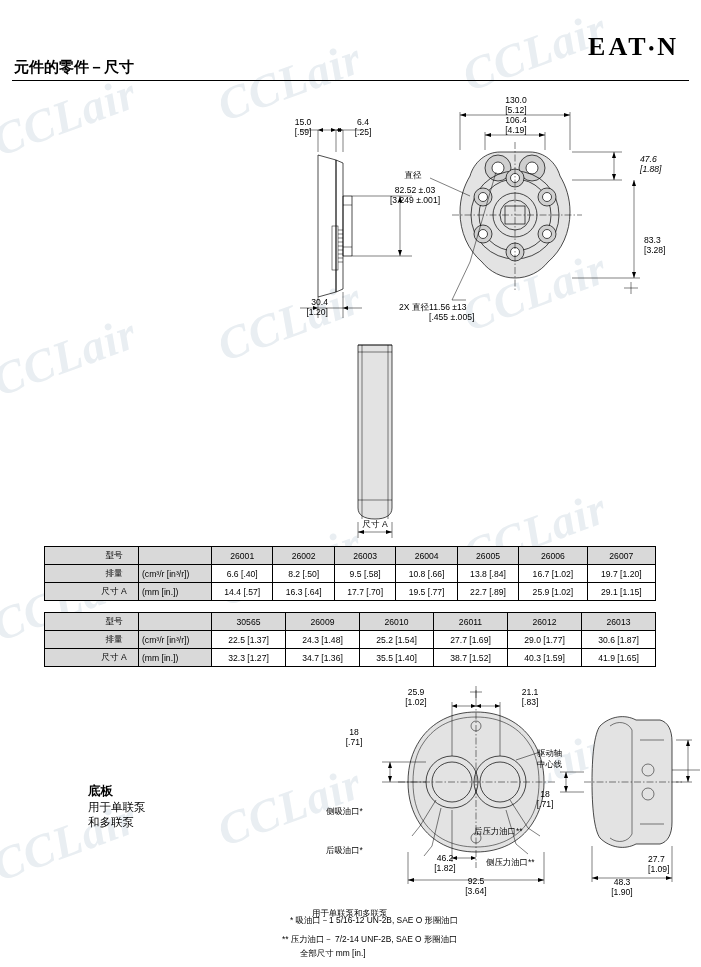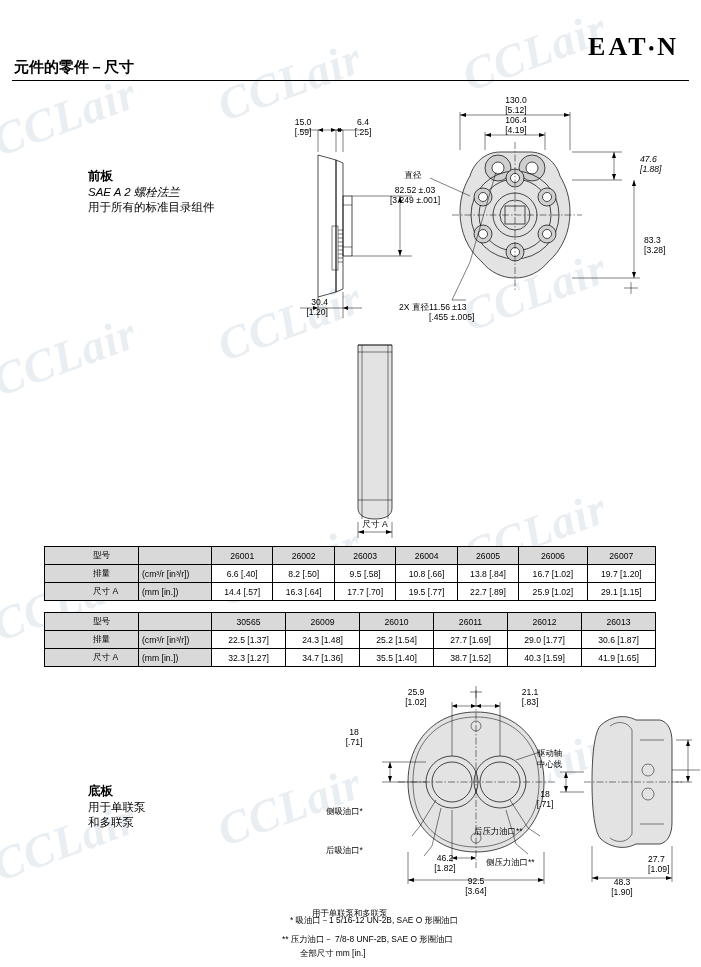--- a/index.html
+++ b/index.html
@@ -61,21 +61,21 @@
     background:#fff;
   }
   table.spec td{
     border:1px solid #000;
     padding:2px 3px;
     height:13px;
     text-align:center;
     white-space:nowrap;
   }
   table.spec tr.hdr td{background:#d9d9d9;}
-  table.spec td.lbl{text-align:left;background:#d9d9d9;width:42px;padding-left:48px;}
+  table.spec td.lbl{text-align:center;background:#d9d9d9;width:42px;padding-left:48px;}
   table.spec td.unit{text-align:left;background:#d9d9d9;width:66px;}
 
   svg{position:absolute;left:0;top:0;overflow:visible;}
   .ln{stroke:#000;stroke-width:0.7;fill:none;}
   .ln-thin{stroke:#000;stroke-width:0.5;fill:none;}
   .ln-c{stroke:#000;stroke-width:0.5;fill:none;stroke-dasharray:7,2,1.5,2;}
   .fill-l{fill:#e3e3e3;stroke:#000;stroke-width:0.7;}
   .fill-m{fill:#cfcfcf;stroke:#000;stroke-width:0.7;}
   .fill-w{fill:#ffffff;stroke:#000;stroke-width:0.7;}
 </style>
@@ -96,25 +96,20 @@
   <div class="wm" style="left:-10px;top:815px;">CCLair</div>
   <div class="wm" style="left:215px;top:780px;">CCLair</div>
   <div class="wm" style="left:460px;top:745px;">CCLair</div>
 
   <div class="logo">
     <span>EA</span><span>T</span><span class="dot">•</span><span>N</span>
   </div>
   <div class="title">元件的零件－尺寸</div>
   <div class="hrule"></div>
 
-  <div class="sec-label" style="left:88px;top:168px;">
-    <div class="hd">前板</div>
-    <div class="it">SAE A 2 螺栓法兰</div>
-    <div>用于所有的标准目录组件</div>
-  </div>
 
 
   <div class="sec-label" style="left:88px;top:783px;">
     <div class="hd">底板</div>
     <div>用于单联泵</div>
     <div>和多联泵</div>
   </div>
 
   <svg width="701" height="967">
 
@@ -441,16 +436,16 @@
   <div class="note" style="left:537px;top:748px;">
     <span>驱动轴</span><br><span>中心线</span>
   </div>
   <div class="note r" style="left:326px;top:806px;width:88px;">侧吸油口*</div>
   <div class="note r" style="left:326px;top:845px;width:98px;text-align:left;">后吸油口*</div>
   <div class="note l" style="left:474px;top:826px;">后压力油口**</div>
   <div class="note l" style="left:486px;top:857px;">侧压力油口**</div>
 
   <div class="note" style="left:312px;top:908px;">用于单联泵和多联泵</div>
   <div class="note" style="left:290px;top:915px;">* 吸油口－1 5/16-12 UN-2B, SAE O 形圈油口</div>
-  <div class="note" style="left:282px;top:934px;">** 压力油口－  7/8-8  UNF-2B, SAE O 形圈油口</div>
+  <div class="note" style="left:282px;top:934px;">** 压力油口－  7/2-14  UNF-2B, SAE O 形圈油口</div>
   <div class="note" style="left:300px;top:948px;">全部尺寸 mm [in.]</div>
 
 </div>
 
 </body></html>

